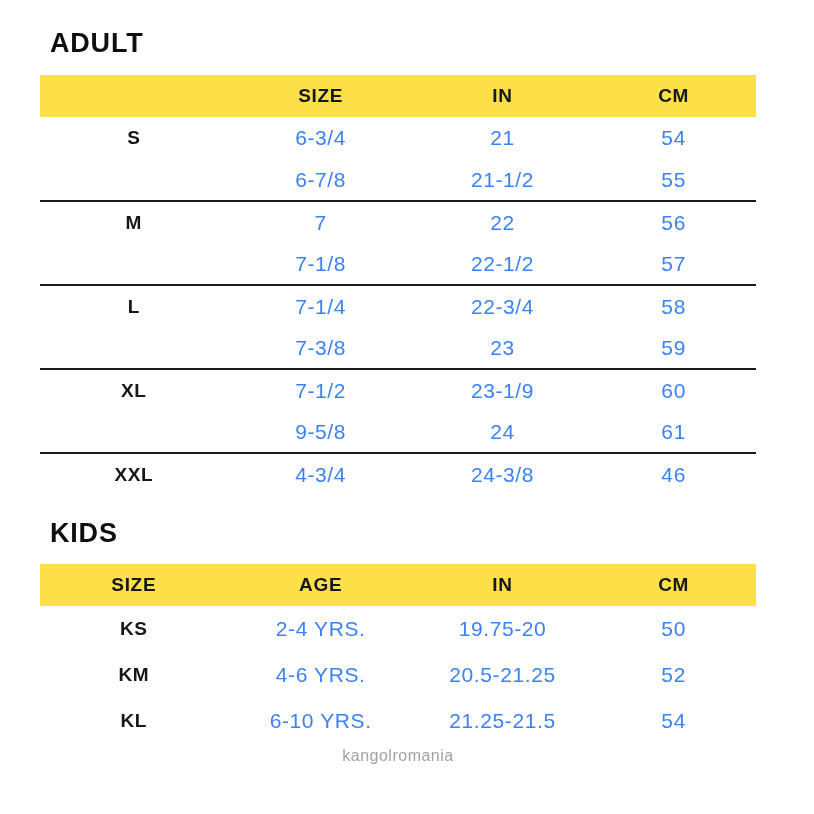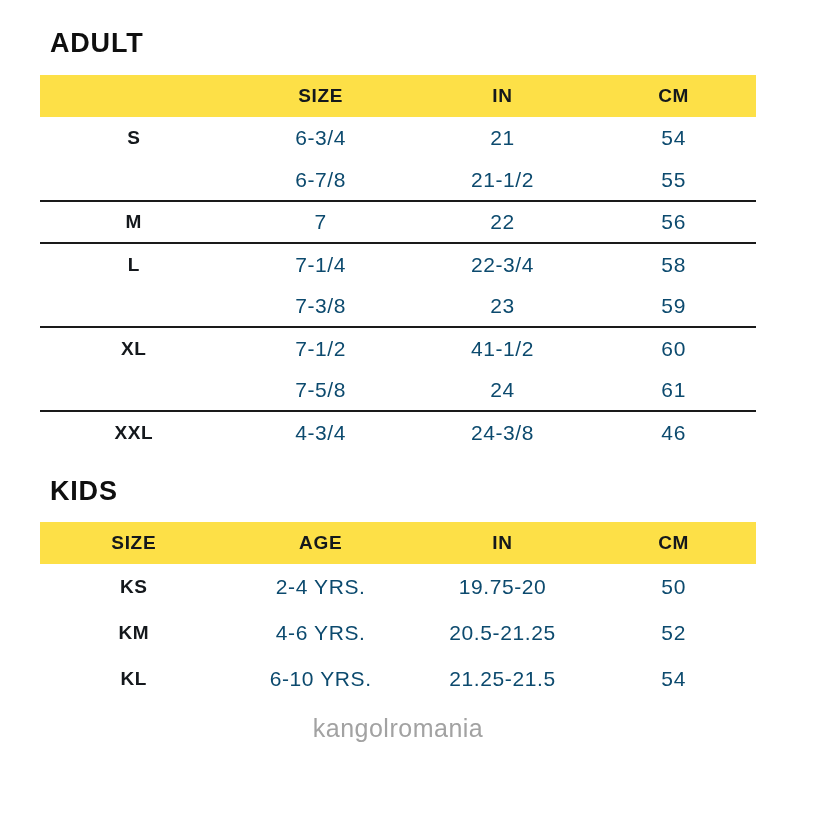--- a/index.html
+++ b/index.html
@@ -37,38 +37,38 @@
     font-weight: 800;
     color: #14181c;
     letter-spacing: 0.7px;
     text-align: center;
     padding: 0;
   }
   td {
     text-align: center;
     font-size: 21px;
     font-weight: 400;
-    color: #0c4a6e;
+    color: #3b82f6;
     letter-spacing: 0.6px;
     padding: 0;
   }
   table.adult td { height: 42px; }
   table.kidstbl td { height: 46px; }
   td.lbl {
     font-size: 19px;
     font-weight: 800;
     color: #14181c;
     letter-spacing: 0.6px;
   }
   table.adult tr.group-start td { border-top: 2px solid #1a1a1a; }
   table.adult tr.table-end td { border-bottom: 2px solid #1a1a1a; }
   .footer {
-    margin-top: 12px;
+    margin-top: 3px;
     text-align: center;
-    font-size: 25px;
+    font-size: 16px;
     letter-spacing: 0.5px;
     color: #a2a2a2;
   }
 </style>
 </head>
 <body>
 
 <div class="page">
 
   <h2 class="section-title">ADULT</h2>
@@ -100,41 +100,47 @@
         <td>6-7/8</td>
         <td>21-1/2</td>
         <td>55</td>
       </tr>
       <tr class="group-start">
         <td class="lbl">M</td>
         <td>7</td>
         <td>22</td>
         <td>56</td>
       </tr>
+      <tr>
+        <td class="lbl"></td>
+        <td>7-1/8</td>
+        <td>22-1/2</td>
+        <td>57</td>
+      </tr>
       <tr class="group-start">
         <td class="lbl">L</td>
         <td>7-1/4</td>
         <td>22-3/4</td>
         <td>58</td>
       </tr>
       <tr>
         <td class="lbl"></td>
         <td>7-3/8</td>
         <td>23</td>
         <td>59</td>
       </tr>
       <tr class="group-start">
         <td class="lbl">XL</td>
         <td>7-1/2</td>
-        <td>41-1/2</td>
+        <td>23-1/9</td>
         <td>60</td>
       </tr>
       <tr>
         <td class="lbl"></td>
-        <td>7-5/8</td>
+        <td>9-5/8</td>
         <td>24</td>
         <td>61</td>
       </tr>
       <tr class="group-start">
         <td class="lbl">XXL</td>
         <td>4-3/4</td>
         <td>24-3/8</td>
         <td>46</td>
       </tr>
     </tbody>

